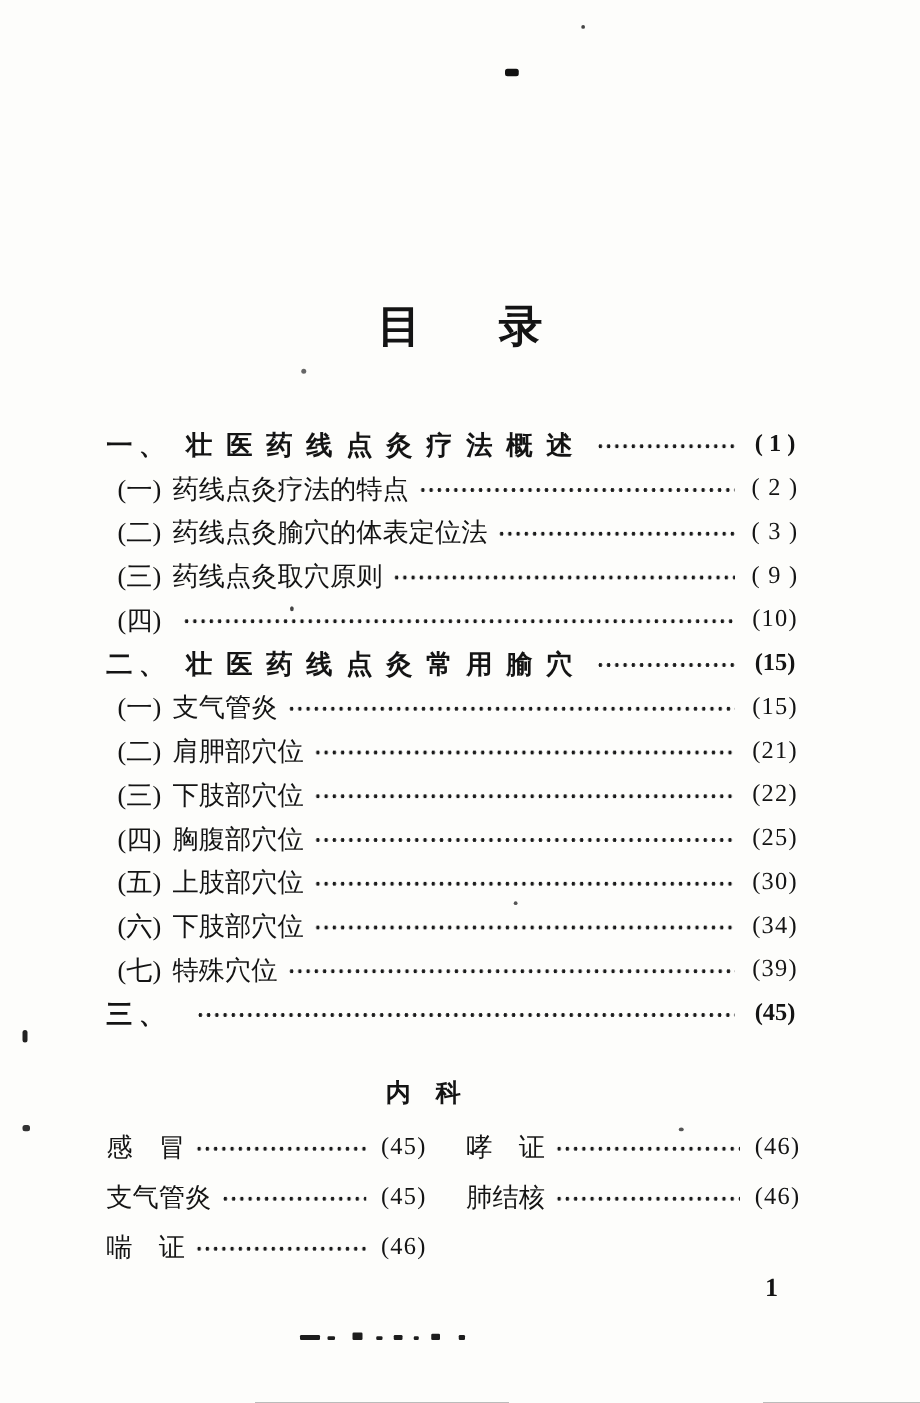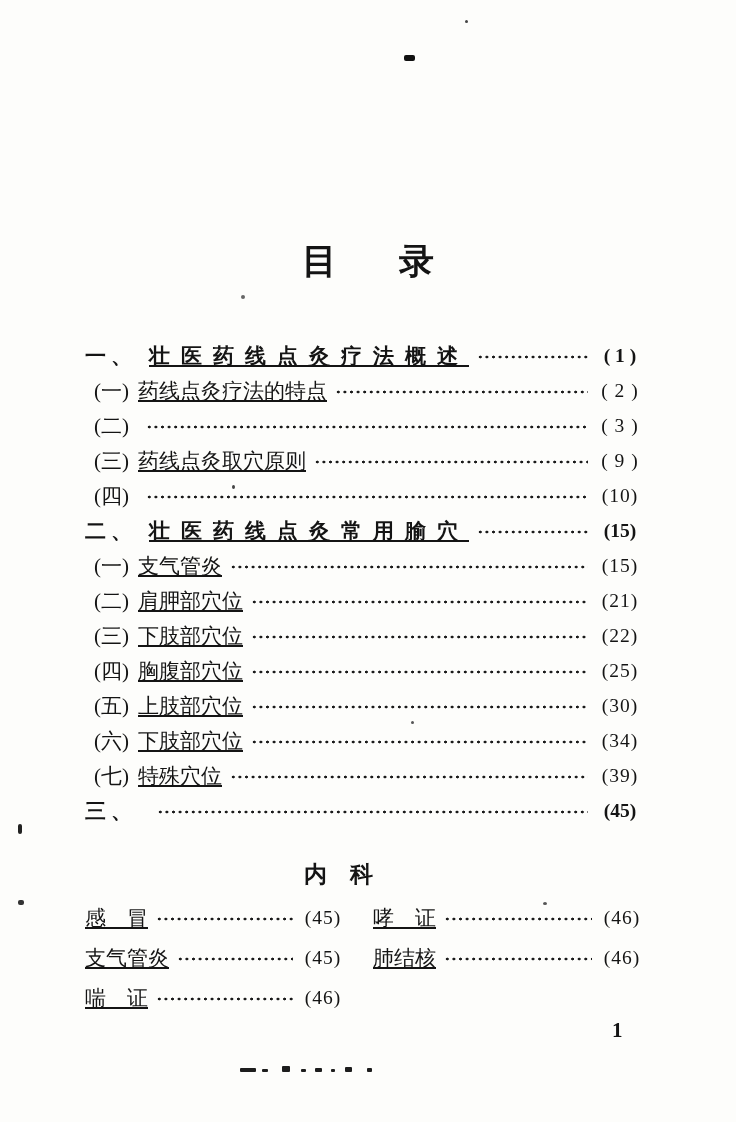--- a/index.html
+++ b/index.html
@@ -24,38 +24,38 @@
   }
   .toc-row{
     display:flex;align-items:center;height:35px;
     font-size:21px;white-space:nowrap;
   }
   .toc-row.l1{font-weight:bold;}
   .toc-row.l1 .ttl{letter-spacing:11px;}
   .toc-row.l1 .lbl{letter-spacing:5px;margin-right:12px;}
   .toc-row.l2{padding-left:9px;}
   .lbl{flex:none;margin-right:9px;}
-  .ttl{flex:none;text-decoration:underline;}
+  .ttl{flex:none;}
   .leader{
     flex:1;align-self:stretch;margin:0 4px 0 8px;
     background-image:radial-gradient(circle,#1a1a1a 1.35px,rgba(0,0,0,0) 1.6px);
     background-size:6.6px 6px;
     background-repeat:repeat-x;
     background-position:0 56%;
   }
   .pg{
     flex:none;width:56px;text-align:center;
     font-size:19.5px;font-weight:normal;letter-spacing:1px;
   }
   .toc-row.l1 .pg{font-weight:bold;letter-spacing:0;}
   
   .sec-head{
     margin-top:34px;height:26px;
     text-align:center;transform:translateX(-28px);
-    font-size:23px;font-weight:bold;line-height:26px;
+    font-size:20px;font-weight:bold;line-height:26px;
   }
   
   .dz-block{margin-top:10px;}
   .dz-row{display:flex;align-items:center;height:40px;font-size:21px;}
   .dz-cell{display:flex;align-items:center;min-width:0;}
   .dz-left{flex:none;width:264px;}
   .dz-right{flex:1;margin-left:24px;}
   .dz-cell .ttl{flex:none;white-space:nowrap;}
   .dz-cell .pg{width:52px;}
   
@@ -86,20 +86,21 @@
       <span class="pg">( 1 )</span>
     </div>
     <div class="toc-row l2">
       <span class="lbl">(一)</span>
       <span class="ttl">药线点灸疗法的特点</span>
       <span class="leader"></span>
       <span class="pg">( 2 )</span>
     </div>
     <div class="toc-row l2">
       <span class="lbl">(二)</span>
+      <span class="ttl">药线点灸腧穴的体表定位法</span>
       <span class="leader"></span>
       <span class="pg">( 3 )</span>
     </div>
     <div class="toc-row l2">
       <span class="lbl">(三)</span>
       <span class="ttl">药线点灸取穴原则</span>
       <span class="leader"></span>
       <span class="pg">( 9 )</span>
     </div>
     <div class="toc-row l2">

